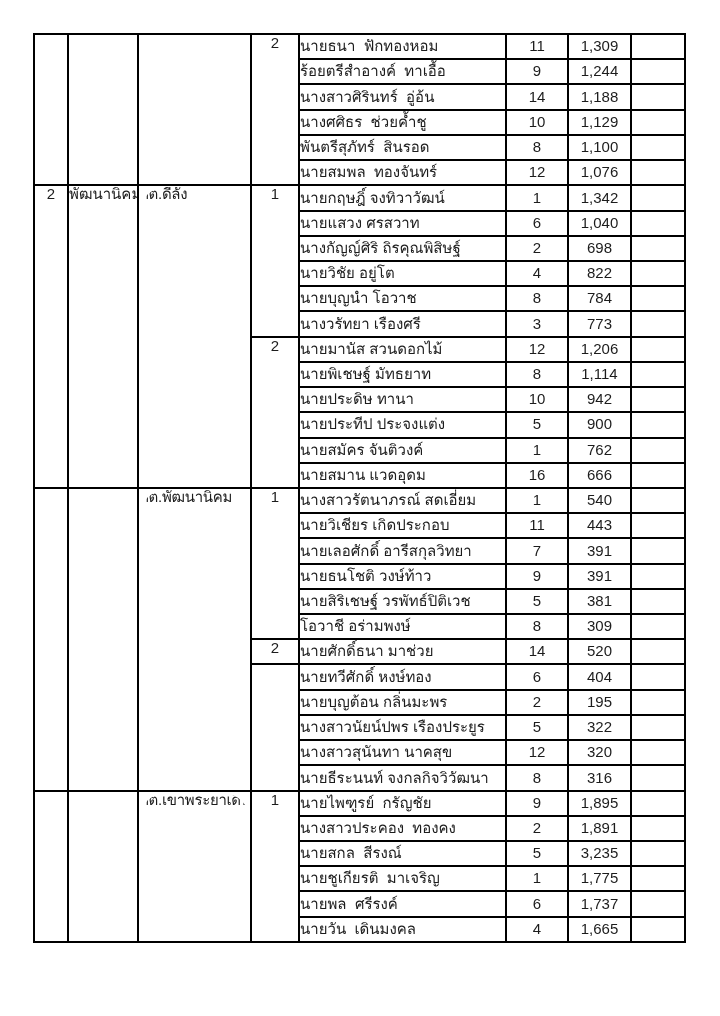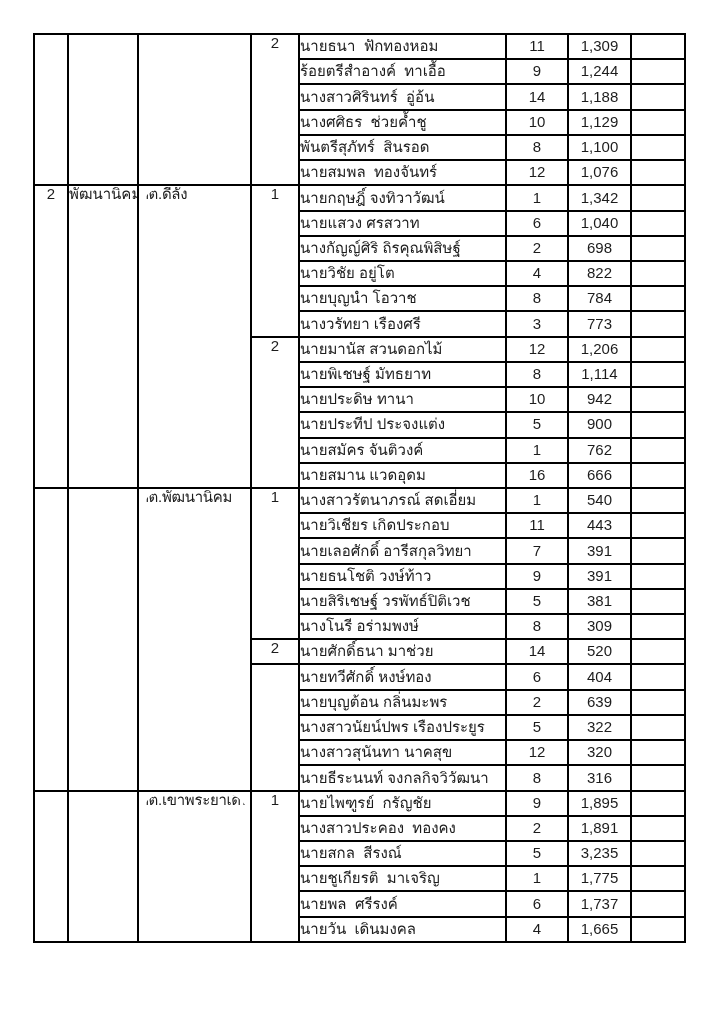--- a/index.html
+++ b/index.html
@@ -190,21 +190,21 @@
           <td class="c-votes">391</td>
           <td class="c-blank"></td>
         </tr>
         <tr class="r">
           <td class="c-name">นายสิริเชษฐ์ วรพัทธ์ปิติเวช</td>
           <td class="c-no">5</td>
           <td class="c-votes">381</td>
           <td class="c-blank"></td>
         </tr>
         <tr class="r">
-          <td class="c-name">นางโนรี อร่ามพงษ์</td>
+          <td class="c-name">โอวาชี อร่ามพงษ์</td>
           <td class="c-no">8</td>
           <td class="c-votes">309</td>
           <td class="c-blank"></td>
         </tr>
         <tr class="r">
           <td class="c-group">2</td>
           <td class="c-name">นายศักดิ์ธนา มาช่วย</td>
           <td class="c-no">14</td>
           <td class="c-votes">520</td>
           <td class="c-blank"></td>
@@ -212,21 +212,21 @@
         <tr class="r">
           <td class="c-group" rowspan="5"></td>
           <td class="c-name">นายทวีศักดิ์ หงษ์ทอง</td>
           <td class="c-no">6</td>
           <td class="c-votes">404</td>
           <td class="c-blank"></td>
         </tr>
         <tr class="r">
           <td class="c-name">นายบุญต้อน กลิ่นมะพร</td>
           <td class="c-no">2</td>
-          <td class="c-votes">639</td>
+          <td class="c-votes">195</td>
           <td class="c-blank"></td>
         </tr>
         <tr class="r">
           <td class="c-name">นางสาวนัยน์ปพร เรืองประยูร</td>
           <td class="c-no">5</td>
           <td class="c-votes">322</td>
           <td class="c-blank"></td>
         </tr>
         <tr class="r">
           <td class="c-name">นางสาวสุนันทา นาคสุข</td>

